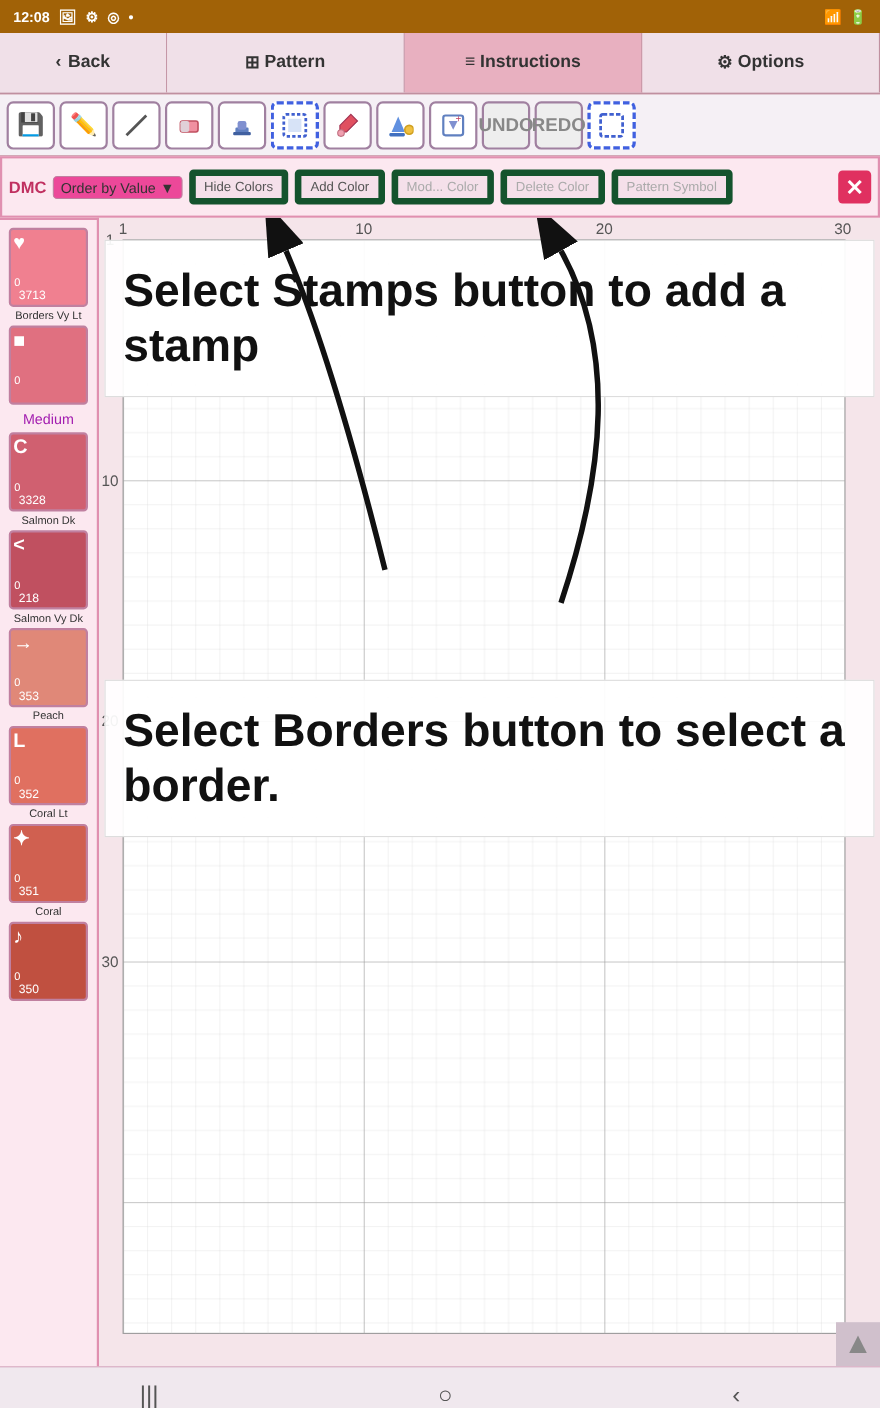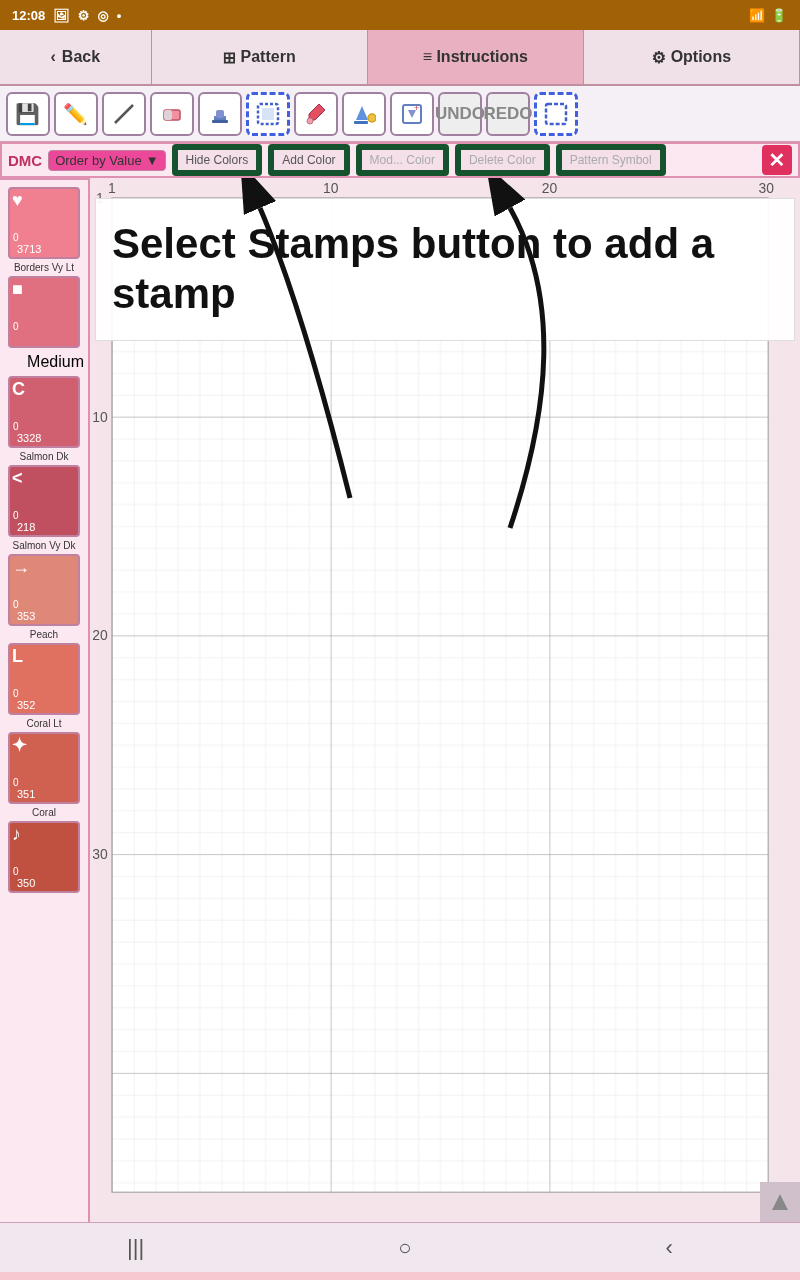--- a/index.html
+++ b/index.html
@@ -89,21 +89,21 @@
     .tool-btn-undo, .tool-btn-redo {
       font-size: 17px;
       font-weight: bold;
       color: #888;
       background: #eee;
     }
 
     
     .color-bar {
       width: 100%;
-      height: 36px;
+      height: 56px;
       background: #fce8f0;
       border: 2px solid #e090b0;
       display: flex;
       align-items: center;
       padding: 0 6px;
       gap: 6px;
     }
     .dmc-label {
       font-size: 15px;
       font-weight: bold;
@@ -159,24 +159,24 @@
     .palette {
       width: 90px;
       background: #fce8f0;
       border-right: 2px solid #e090b0;
       border-top: 2px solid #e090b0;
       overflow-y: auto;
       flex-shrink: 0;
       padding: 4px;
     }
     .palette-section-label {
-      font-size: 16px;
-      color: #000000;
+      font-size: 13px;
+      color: #a21caf;
       padding: 2px 0;
-      text-align: right;
+      text-align: center;
     }
     .color-swatch {
       width: 72px;
       height: 72px;
       border: 2px solid #c080a0;
       border-radius: 4px;
       margin: 3px auto;
       display: flex;
       flex-direction: column;
       align-items: flex-start;
@@ -462,20 +462,23 @@
       <text x="8" y="25" font-size="14" fill="#555" text-anchor="middle">1</text>
       <text x="8" y="245" font-size="14" fill="#555" text-anchor="middle">10</text>
       <text x="8" y="465" font-size="14" fill="#555" text-anchor="middle">20</text>
       <text x="8" y="685" font-size="14" fill="#555" text-anchor="middle">30</text>
     </svg>
 
     <div style="position:absolute;top:20px;left:5px;right:5px;background:rgba(255,255,255,0.93);padding:20px 16px;border:1px solid #ddd;">
       <span style="font-size:42px;font-weight:900;color:#111;line-height:1.2;">Select Stamps button to add a stamp</span>
     </div>
 
+    <div style="position:absolute;top:420px;left:5px;right:5px;background:rgba(255,255,255,0.93);padding:20px 16px;border:1px solid #ddd;">
+      <span style="font-size:42px;font-weight:900;color:#111;line-height:1.2;">Select Borders button to select a border.</span>
+    </div>
 
     <svg style="position:absolute;top:0;left:0;width:100%;height:420px;pointer-events:none;" viewBox="0 0 710 420">
       <defs>
         <marker id="arrowhead1" markerWidth="10" markerHeight="7" refX="0" refY="3.5" orient="auto">
           <polygon points="0 0, 10 3.5, 0 7" fill="#111"></polygon>
         </marker>
       </defs>
       <path d="M 260 320 C 230 200, 200 100, 170 30" stroke="#111" stroke-width="5" fill="none" marker-end="url(#arrowhead1)"></path>
     </svg>
 

